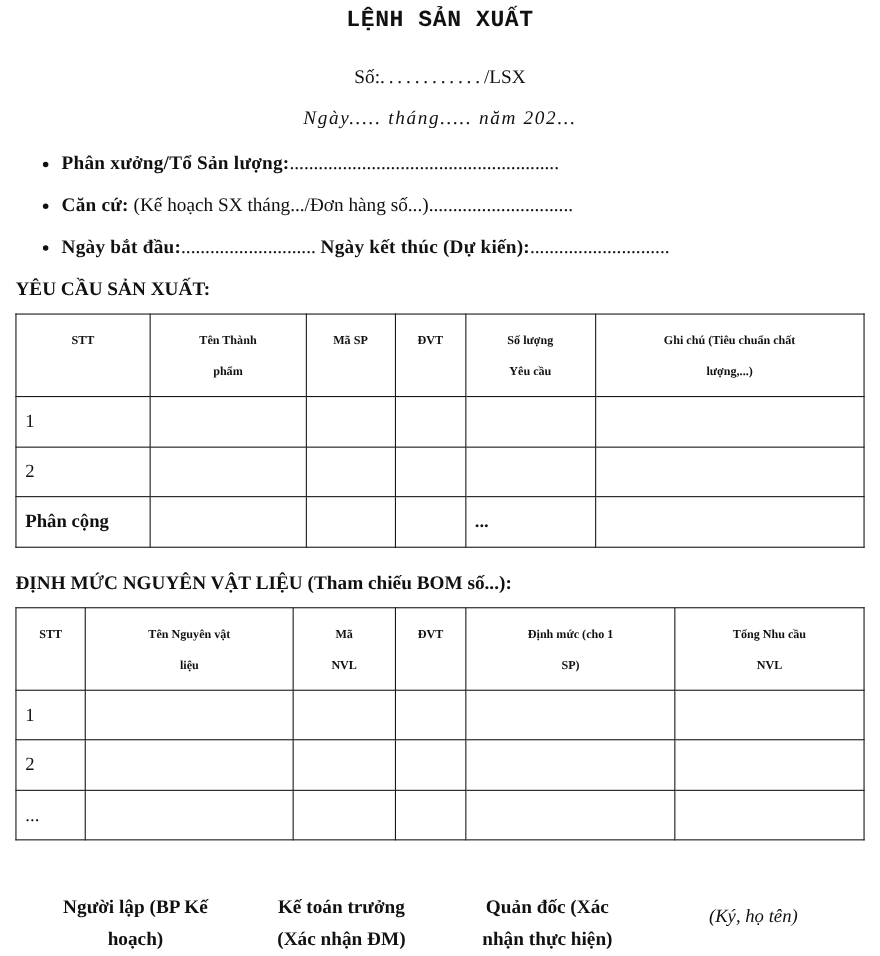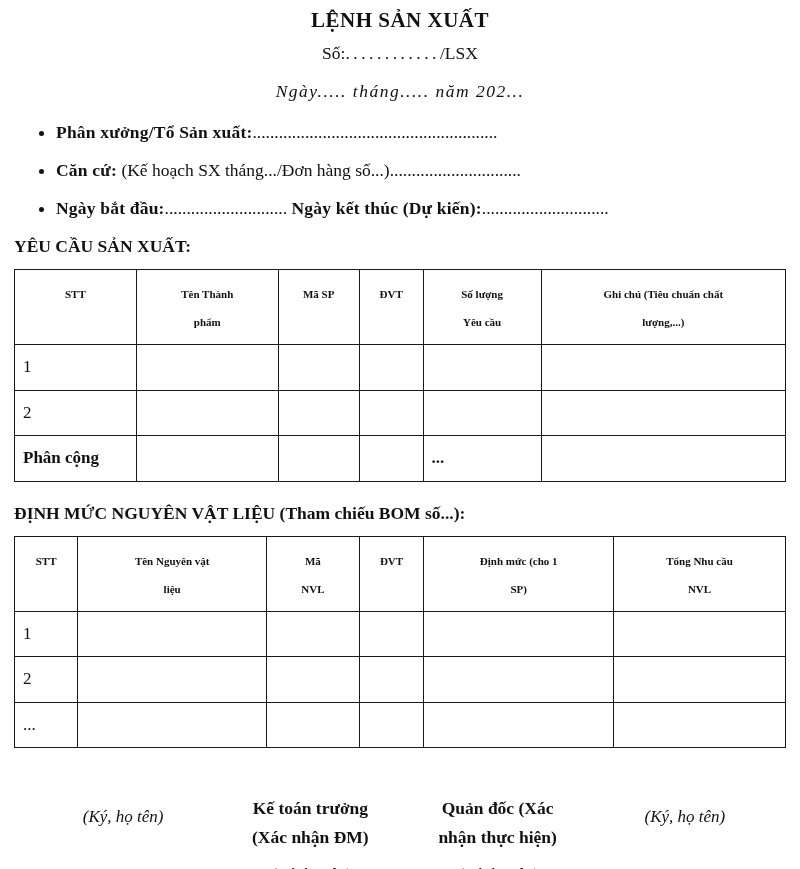--- a/index.html
+++ b/index.html
@@ -17,26 +17,27 @@
     width: 800px;
     height: 869px;
     padding: 6px 14px 0 14px;
   }
   .doc-title {
     text-align: center;
     font-weight: bold;
     font-size: 21px;
     line-height: 28px;
     letter-spacing: 0.5px;
+    font-family: Liberation Mono, monospace;
   }
   .center-line {
     text-align: center;
     font-size: 17.5px;
     line-height: 24px;
-    margin-top: 7px;
+    margin-top: 23px;
   }
   .center-line .dots { letter-spacing: 3.5px; }
   .date-line {
     text-align: center;
     font-style: italic;
     font-size: 17.5px;
     line-height: 24px;
     margin-top: 14px;
     letter-spacing: 1.5px;
   }
@@ -108,21 +109,21 @@
 
 <div class="page">
 
   <div class="doc-title">LỆNH SẢN XUẤT</div>
 
   <div class="center-line"><span>Số:</span><span class="dots">............</span><span>/LSX</span></div>
 
   <div class="date-line">Ngày..... tháng..... năm 202...</div>
 
   <ul class="bullets">
-    <li><b>Phân xưởng/Tổ Sản xuất:</b><span>........................................................</span></li>
+    <li><b>Phân xưởng/Tổ Sản lượng:</b><span>........................................................</span></li>
     <li><b>Căn cứ:</b><span> (Kế hoạch SX tháng.../Đơn hàng số...)..............................</span></li>
     <li><b>Ngày bắt đầu:</b><span>............................</span> <b>Ngày kết thúc (Dự kiến):</b><span>.............................</span></li>
   </ul>
 
   <div class="sec-heading">YÊU CẦU SẢN XUẤT:</div>
 
   <table class="form-table">
     <colgroup>
       <col style="width:15.8%">
         <col style="width:18.4%">
@@ -220,20 +221,22 @@
         <td></td>
         <td></td>
         <td></td>
         <td></td>
       </tr>
     </tbody>
   </table>
 
   <div class="signatures">
     <div class="sig">
+      <div class="sig-title">Người lập (BP Kế
+hoạch)</div>
       <div class="sig-sub">(Ký, họ tên)</div>
     </div>
     <div class="sig">
       <div class="sig-title">Kế toán trưởng
 (Xác nhận ĐM)</div>
       <div class="sig-sub">(Ký, họ tên)</div>
     </div>
     <div class="sig">
       <div class="sig-title">Quản đốc (Xác
 nhận thực hiện)</div>

